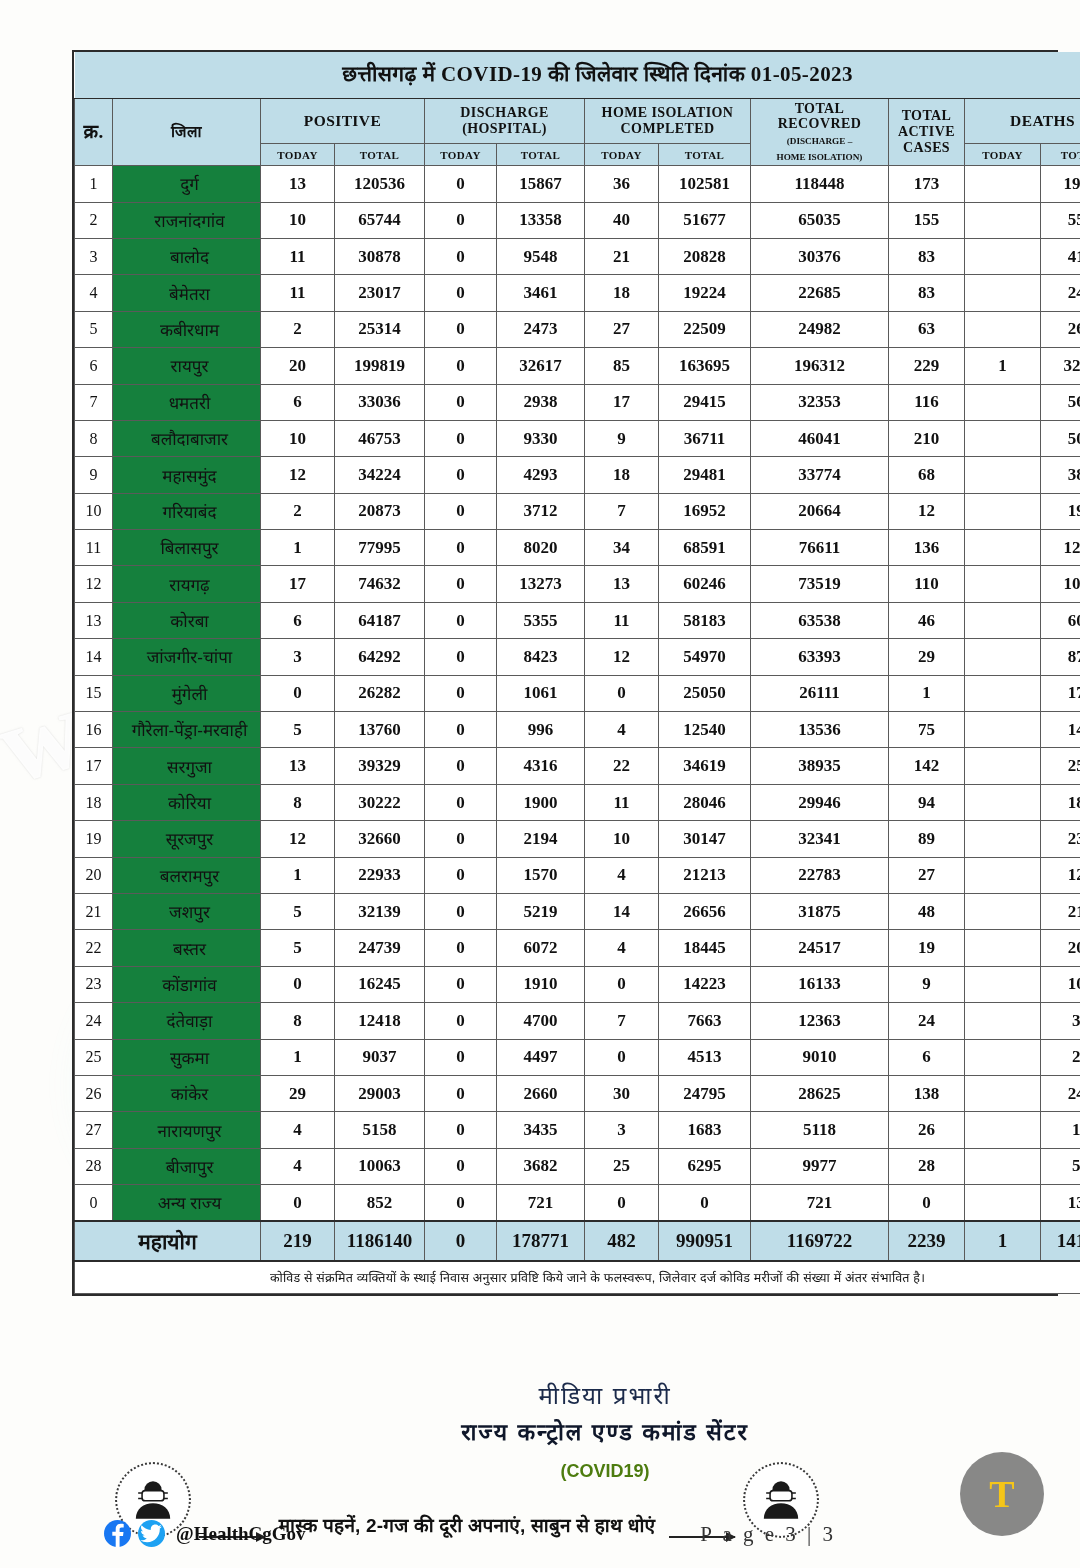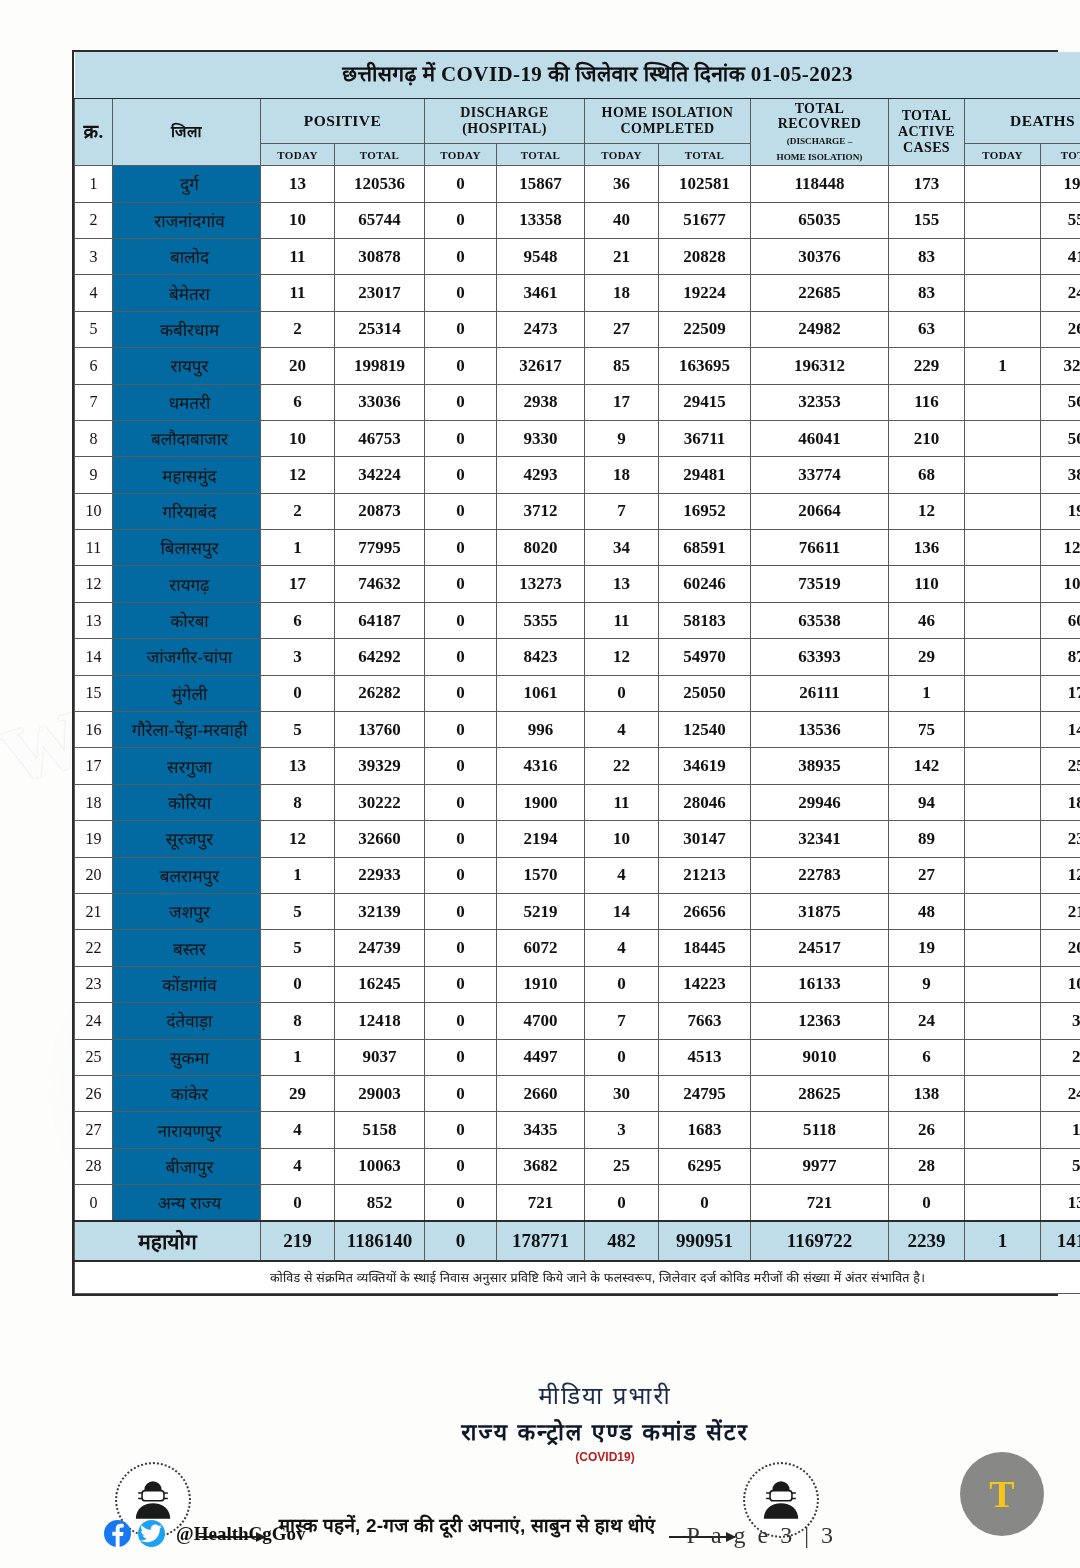--- a/index.html
+++ b/index.html
@@ -103,21 +103,21 @@
   .h-small { font-size: 11px; }
   .h-tiny { font-size: 9.2px; letter-spacing: 0; text-align: right; }
   .h-krm { font-size: 19px; margin-left: 24px; }
 
   
   tbody td { height: 36.4px; font-size: 17px; font-weight: 700; }
   td.sno { font-size: 16px; font-weight: 400; background: #ffffff; }
   td.dist {
     text-align: left; padding-left: 7px;
     font-size: 17px; font-weight: 400;
-    background: #0369a1;
+    background: #15803d;
     font-family: "Liberation Sans", sans-serif;
   }
   td.num { background: #ffffff; font-family: "Liberation Serif", serif; }
 
   
   tr.total td {
     background: #bfdde8;
     height: 40px;
     font-size: 19px;
     font-weight: 700;
@@ -154,22 +154,22 @@
     margin-left: 130px;
   }
   .sign .l2 {
     font-family: "Liberation Sans", sans-serif;
     font-size: 23px; font-weight: 700; color: #0f172a;
     letter-spacing: 2px; margin-top: 4px;
     margin-left: 130px;
   }
   .sign .l3 {
     font-family: "Liberation Sans", sans-serif;
-    font-size: 12px; font-weight: 700; color: #b91c1c;
-    margin-top: 3px; margin-left: 130px;
+    font-size: 18px; font-weight: 700; color: #4d7c0f;
+    margin-top: 14px; margin-left: 130px;
   }
 
   
   .slogan-bar {
     position: absolute;
     top: 1452px; left: 0; width: 960px;
     height: 86px;
     display: flex; align-items: flex-end; justify-content: center;
     z-index: 12;
   }
@@ -214,21 +214,21 @@
   .tw-icon { left: 138px; background: #1da1f2; }
   .fb-icon svg, .tw-icon svg { width: 27px; height: 27px; }
   .handle {
     position: absolute; left: 176px; top: 7px;
     font-family: "Liberation Serif", serif;
     font-size: 19px; font-weight: 700; color: #111;
   }
   .pageno {
     position: absolute; right: 68px; top: 6px;
     font-family: "Liberation Serif", serif;
-    font-size: 24px; color: #333; letter-spacing: 3px;
+    font-size: 21px; color: #333; letter-spacing: 3px;
   }
 
   
   .scan-overlay {
     position: absolute;
     top: 1452px; left: 960px;
     width: 84px; height: 84px;
     border-radius: 50%;
     background: rgba(90,90,90,.72);
     display: flex; align-items: center; justify-content: center;

